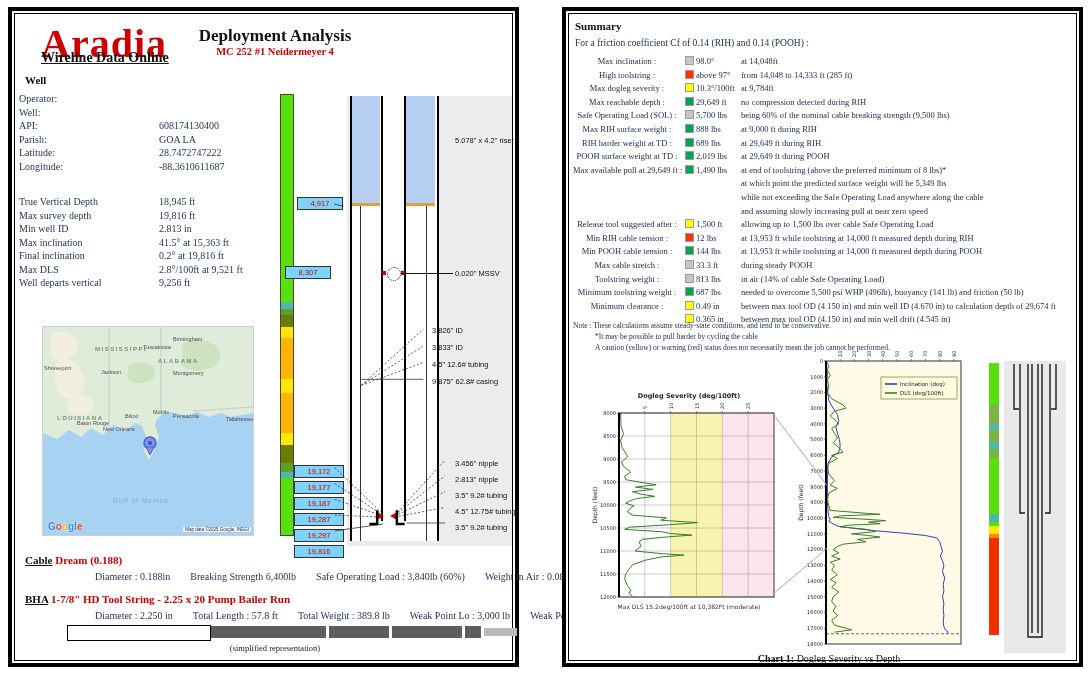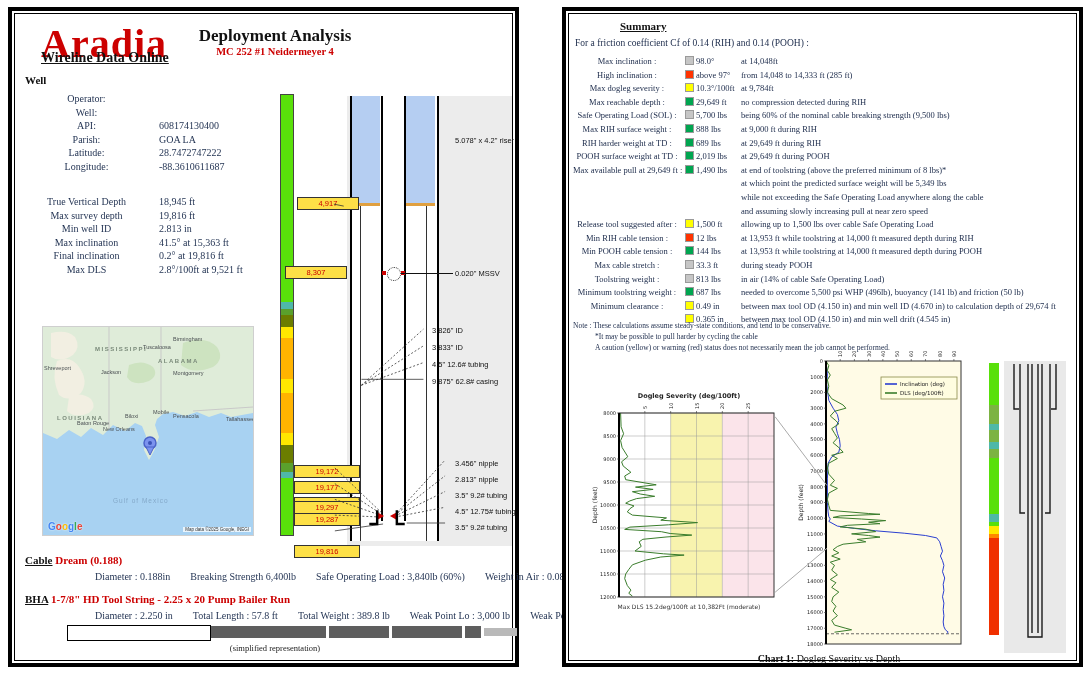--- a/index.html
+++ b/index.html
@@ -11,21 +11,21 @@
 
   
   .logo-title{position:absolute;left:26px;top:6px;font-size:40px;font-weight:bold;color:#cc0000;
     font-family:"Liberation Serif",serif;letter-spacing:1px;}
   .logo-sub{position:absolute;left:26px;top:36px;font-size:14px;font-weight:bold;color:#111;text-decoration:underline;}
   .doc-title{position:absolute;left:140px;top:12px;width:240px;text-align:center;font-size:17px;font-weight:bold;}
   .doc-sub{position:absolute;left:140px;top:32px;width:240px;text-align:center;font-size:10.5px;font-weight:bold;color:#cc0000;}
   .well-heading{position:absolute;left:10px;top:60px;font-size:11px;font-weight:bold;}
   #wellFields{position:absolute;left:4px;top:78px;width:310px;font-size:10px;color:#1f3050;}
   .fieldrow{display:grid;grid-template-columns:140px auto;line-height:13.5px;}
-  .fieldrow .lab{text-align:center;padding-right:5px;}
+  .fieldrow .lab{text-align:left;padding-right:5px;}
   .spacer{height:22px;}
 
   
   #map{position:absolute;left:27px;top:312px;width:210px;height:208px;background:#a8d2f2;
     border:1px solid #cfcfcf;overflow:hidden;}
   .maplabel{position:absolute;font-family:"Liberation Sans",sans-serif;white-space:nowrap;}
   .ml-state{font-size:6px;color:#7a8a7a;letter-spacing:1.5px;font-weight:bold;}
   .ml-city{font-size:5.5px;color:#4a4f52;}
   .ml-water{font-size:6.5px;color:#84a9c9;letter-spacing:1px;}
   .gmap-logo{position:absolute;left:5px;bottom:3px;font-family:"Liberation Sans",sans-serif;
@@ -36,34 +36,34 @@
   
   #leftBar{position:absolute;left:265px;top:80px;width:12px;height:440px;border:1px solid #444;
     display:flex;flex-direction:column;}
   .seg{width:100%;}
 
   
   #schem{position:absolute;left:332px;top:82px;width:165px;height:450px;background:#ececec;}
   .sc{position:absolute;}
   .wall{background:#000;}
   .annot{position:absolute;font-family:"Liberation Sans",sans-serif;font-size:7.5px;color:#111;white-space:nowrap;}
-  .depthbox{position:absolute;border:1px solid #333;background:#fde047;color:#cc0000;
-    font-family:"Liberation Sans",sans-serif;font-size:7.5px;padding:0 10px;line-height:11px;white-space:nowrap;text-align:center;}
+  .depthbox{position:absolute;border:1px solid #333;background:#7dd3fc;color:#cc0000;
+    font-family:"Liberation Sans",sans-serif;font-size:7.5px;padding:0 2px;line-height:11px;white-space:nowrap;text-align:center;}
   #overlay1{position:absolute;inset:0;width:100%;height:100%;pointer-events:none;}
 
   
   .sect-head{position:absolute;font-size:11px;font-weight:bold;}
   .sect-head u{text-decoration:underline;}
   .sect-red{color:#cc0000;}
   .specline{position:absolute;font-size:10px;color:#1f3050;white-space:nowrap;}
   .specline span{margin-right:20px;}
   .bha-caption{position:absolute;left:60px;top:629px;width:400px;text-align:center;font-size:8.5px;color:#222;}
 
   
-  .sum-heading{position:absolute;left:6px;top:6px;font-size:11px;font-weight:bold;text-decoration:underline;margin-left:45px;}
+  .sum-heading{position:absolute;left:6px;top:6px;font-size:11px;font-weight:bold;}
   .sum-intro{position:absolute;left:6px;top:24px;font-size:9.5px;color:#1b2a4a;}
   #sumRows{position:absolute;left:4px;top:41px;width:502px;font-size:8.5px;color:#1b2a4a;}
   .sumrow{display:grid;grid-template-columns:112px 56px auto;line-height:13.6px;}
   .sumrow .slab{text-align:center;padding-right:4px;white-space:nowrap;}
   .sumrow .sval{white-space:nowrap;}
   .sq{display:inline-block;width:7px;height:7px;margin-right:2px;vertical-align:-1px;border:1px solid #9a9a9a;}
   .sdesc div{white-space:nowrap;}
   #notes{position:absolute;left:4px;top:306px;font-size:7.5px;color:#1b2a4a;line-height:11px;}
   #notes div.ind{padding-left:22px;}
 
@@ -130,20 +130,24 @@
           <span class="lab">Max inclination</span>
           <span>41.5° at 15,363 ft</span>
         </div>
         <div class="fieldrow">
           <span class="lab">Final inclination</span>
           <span>0.2° at 19,816 ft</span>
         </div>
         <div class="fieldrow">
           <span class="lab">Max DLS</span>
           <span>2.8°/100ft at 9,521 ft</span>
+        </div>
+        <div class="fieldrow">
+          <span class="lab">Well departs vertical</span>
+          <span>9,256 ft</span>
         </div>
       </div>
 
   <div id="map">
     <svg width="210" height="208" viewBox="0 0 210 208">
       <path d="M0,0 H210 V86 L188,90 L178,86 L166,90 L154,85 L142,89 L130,85 L120,87 L114,92 L112,98 L116,110 L111,124 L106,133 L101,123 L103,109 L99,99 L92,96 L82,104 L70,98 L60,108 L48,101 L38,110 L26,103 L14,112 L0,106 Z" fill="#dfecd9"></path>
       <path d="M8,6 q16,-4 24,4 q6,10 -2,18 q-12,8 -22,2 Z" fill="#f2efe2"></path>
       <path d="M14,34 q14,-6 22,6 q10,14 2,26 q-12,10 -22,2 q-8,-18 -2,-34 Z" fill="#f2efe2"></path>
       <path d="M26,70 q12,-6 22,2 q6,8 -2,14 q-14,6 -22,-2 Z" fill="#f2efe2"></path>
       <path d="M140,16 q22,-8 34,4 q8,12 -4,20 q-20,8 -32,-2 Z" fill="#cde3c0"></path>
@@ -214,21 +218,21 @@
     <div class="annot" style="left:108px;top:40px;">5.078" x 4.2" riser</div>
   </div>
 
   <div id="schemLabels">
         <div class="depthbox" style="left: 282px; top: 183px; width: 40px;">4,917</div>
         <div class="depthbox" style="left: 270px; top: 252px; width: 40px;">8,307</div>
         <div class="depthbox" style="left: 279px; top: 451px; width: 44px;">19,172</div>
         <div class="depthbox" style="left: 279px; top: 467px; width: 44px;">19,177</div>
         <div class="depthbox" style="left: 279px; top: 483px; width: 44px;">19,187</div>
         <div class="depthbox" style="left: 279px; top: 499px; width: 44px;">19,287</div>
-        <div class="depthbox" style="left: 279px; top: 487px; width: 44px;">19,297</div>
+        <div class="depthbox" style="left: 279px; top: 515px; width: 44px;">19,297</div>
         <div class="depthbox" style="left: 279px; top: 531px; width: 44px;">19,816</div>
         <div class="annot" style="left: 417px; top: 312px;">3.826" ID</div>
         <div class="annot" style="left: 417px; top: 329px;">3.833" ID</div>
         <div class="annot" style="left: 417px; top: 346px;">4.5" 12.6# tubing</div>
         <div class="annot" style="left: 417px; top: 363px;">9.875" 62.8# casing</div>
         <div class="annot" style="left: 440px; top: 445px;">3.456" nipple</div>
         <div class="annot" style="left: 440px; top: 461px;">2.813" nipple</div>
         <div class="annot" style="left: 440px; top: 477px;">3.5" 9.2# tubing</div>
         <div class="annot" style="left: 440px; top: 493px;">4.5" 12.75# tubing</div>
         <div class="annot" style="left: 440px; top: 509px;">3.5" 9.2# tubing</div>
@@ -288,21 +292,21 @@
   <div class="sum-intro">For a friction coefficient Cf of 0.14 (RIH) and 0.14 (POOH) :</div>
   <div id="sumRows">
         <div class="sumrow">
           <span class="slab">Max inclination :</span>
           <span class="sval"><span class="sq" style="background: rgb(198, 198, 198);"></span>98.0°</span>
           <span class="sdesc">
             <div>at 14,048ft</div>
           </span>
         </div>
         <div class="sumrow">
-          <span class="slab">High inclination :</span>
+          <span class="slab">High toolstring :</span>
           <span class="sval"><span class="sq" style="background: rgb(255, 51, 0);"></span>above 97°</span>
           <span class="sdesc">
             <div>from 14,048 to 14,333 ft (285 ft)</div>
           </span>
         </div>
         <div class="sumrow">
           <span class="slab">Max dogleg severity :</span>
           <span class="sval"><span class="sq" style="background: rgb(255, 255, 0);"></span>10.3°/100ft</span>
           <span class="sdesc">
             <div>at 9,784ft</div>

